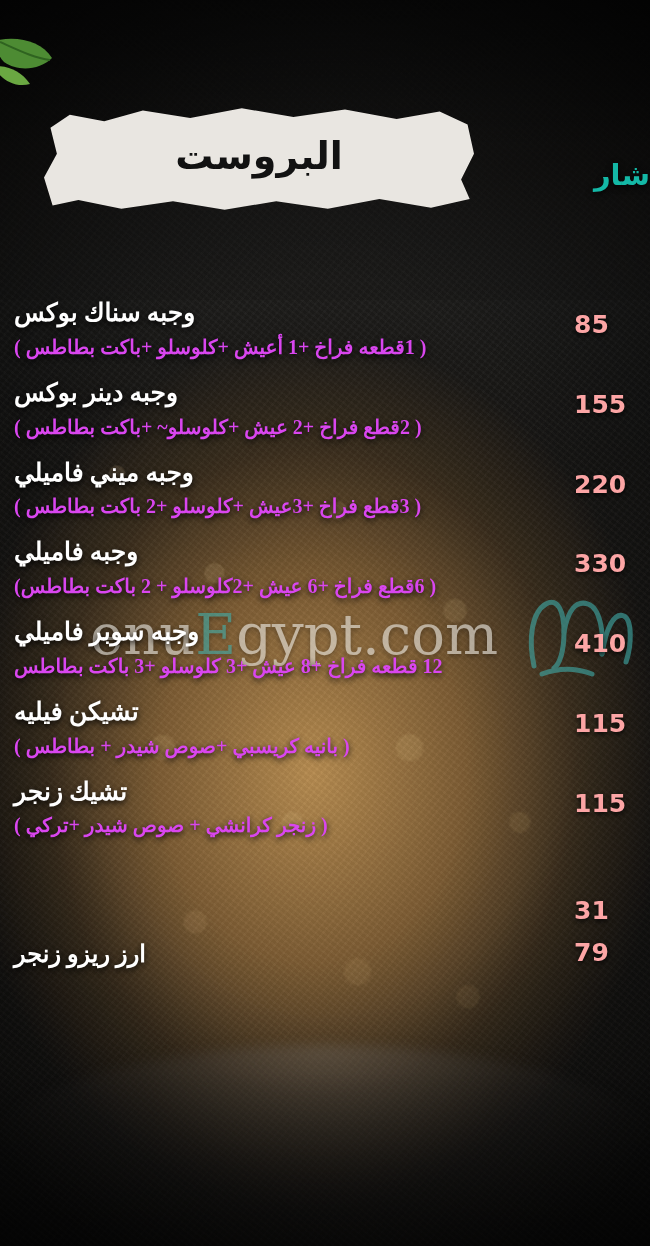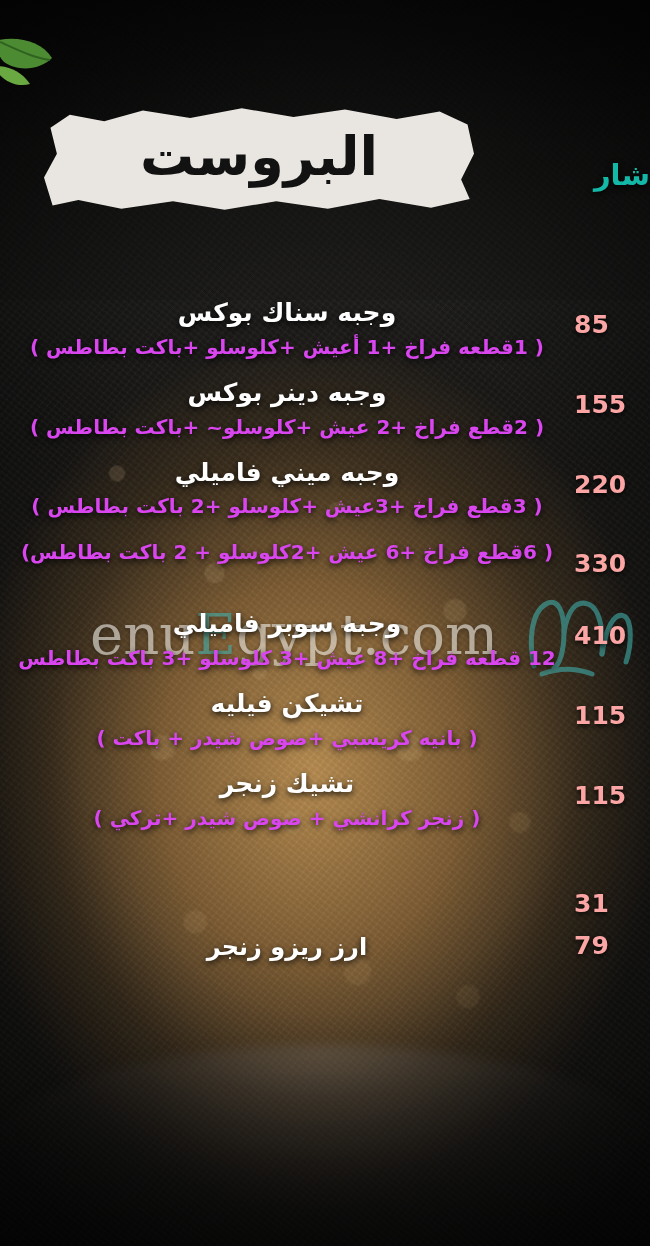--- a/index.html
+++ b/index.html
@@ -106,21 +106,21 @@
     box-shadow: 0 6px 26px rgba(0,0,0,0.55);
   }
   .banner-title {
     position: absolute;
     inset: 0;
     display: flex;
     align-items: center;
     justify-content: center;
     font-family: "DejaVu Sans", "Liberation Sans", sans-serif;
     font-weight: bold;
-    font-size: 54px;
+    font-size: 38px;
     letter-spacing: -1px;
     color: #121212;
     padding-bottom: 4px;
   }
 
   .side-label {
     position: absolute;
     right: 0px;
     top: 158px;
     font-size: 29px;
@@ -179,21 +179,22 @@
     font-weight: bold;
     color: #fca5a5;
     text-shadow: 0 2px 5px rgba(0,0,0,0.85);
     direction: ltr;
     min-width: 58px;
     text-align: left;
     padding-top: 14px;
   }
   .item-texts {
     flex: 1;
-    text-align: center;
+    text-align: left;
+    font-family: Liberation Serif, serif;
   }
   .item-name {
     font-size: 25px;
     font-weight: bold;
     color: #ffffff;
     text-shadow: 0 2px 6px rgba(0,0,0,0.9);
     line-height: 1.35;
   }
   .item-desc {
     font-size: 20px;
@@ -277,41 +278,42 @@
           <div class="item-name">وجبه ميني فاميلي</div>
           <div class="item-desc">( 3قطع فراخ +3عيش +كلوسلو +2 باكت بطاطس )</div>
         </div>
       </div>
     </div>
 
     <div class="menu-item">
       <div class="item-row">
         <div class="item-price">330</div>
         <div class="item-texts">
+          <div class="item-name">وجبه فاميلي</div>
           <div class="item-desc">( 6قطع فراخ +6 عيش +2كلوسلو + 2 باكت بطاطس)</div>
         </div>
       </div>
     </div>
 
     <div class="menu-item">
       <div class="item-row">
         <div class="item-price">410</div>
         <div class="item-texts">
           <div class="item-name">وجبه سوبر فاميلي</div>
           <div class="item-desc">12 قطعه فراخ +8 عيش +3 كلوسلو +3 باكت بطاطس</div>
         </div>
       </div>
     </div>
 
     <div class="menu-item">
       <div class="item-row">
         <div class="item-price">115</div>
         <div class="item-texts">
           <div class="item-name">تشيكن فيليه</div>
-          <div class="item-desc">( بانيه كريسبي +صوص شيدر + باكت )</div>
+          <div class="item-desc">( بانيه كريسبي +صوص شيدر + بطاطس )</div>
         </div>
       </div>
     </div>
 
     <div class="menu-item">
       <div class="item-row">
         <div class="item-price">115</div>
         <div class="item-texts">
           <div class="item-name">تشيك زنجر</div>
           <div class="item-desc">( زنجر كرانشي + صوص شيدر +تركي )</div>

